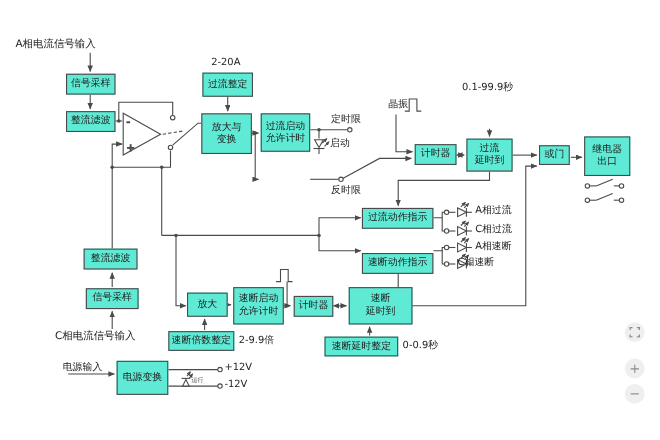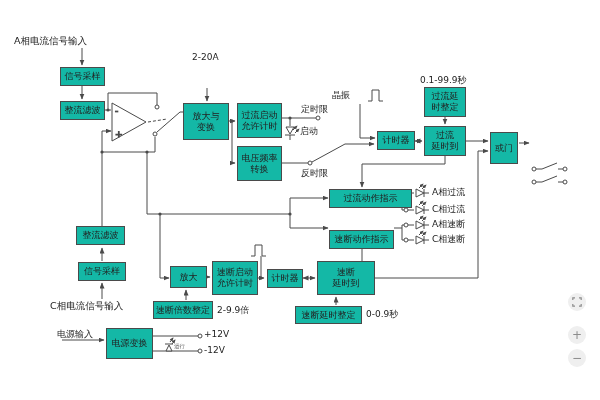--- a/index.html
+++ b/index.html
@@ -1,19 +1,19 @@
 <!DOCTYPE html>
 <html><head>
 <meta charset="utf-8">
 <style>
   html,body{margin:0;padding:0;background:#fff;}
   #canvas{position:relative;width:600px;height:400px;background:#fff;overflow:hidden;
           font-family:"DejaVu Sans","Liberation Sans",sans-serif;color:#222;}
   #wires{position:absolute;left:0;top:0;pointer-events:none;}
-  .bx{position:absolute;border:1px solid #4a4a4a;background:#14b8a6;display:flex;align-items:center;
+  .bx{position:absolute;border:1px solid #4a4a4a;background:#5eead4;display:flex;align-items:center;
       justify-content:center;text-align:center;font-size:9px;line-height:1.2;color:#222;
       white-space:pre-line;box-sizing:border-box;}
   .lbl{position:absolute;font-size:9px;color:#222;white-space:nowrap;line-height:1;}
   .big{font-size:9.5px;}
   .tiny{font-size:5.5px;color:#555;}
   .vbtn{position:absolute;width:18px;height:18px;border-radius:50%;background:#efefef;border:none;
         display:flex;align-items:center;justify-content:center;color:#8c8c8c;font-size:12px;
         line-height:1;cursor:pointer;padding:0;font-family:inherit;}
   svg text{font-size:9px;fill:#333;font-family:"DejaVu Sans","Liberation Sans",sans-serif;}
 </style>
@@ -178,33 +178,32 @@
           <circle cx="290" cy="214" r="1.6"></circle>
         <circle cx="160" cy="214" r="1.6"></circle>
           <circle cx="362" cy="278" r="1.6"></circle>
           <circle cx="261" cy="278" r="1.6"></circle>
       </g>
     </g>
   </svg>
 
   <div class="bx" style="left:60px;top:67px;width:45px;height:19px">信号采样</div>
   <div class="bx" style="left:60px;top:101px;width:45px;height:19px">整流滤波</div>
+  <div class="bx" style="left:184px;top:66px;width:46px;height:22px">过流整定</div>
   <div class="bx" style="left:183px;top:103px;width:46px;height:37px">放大与
 变换</div>
   <div class="bx" style="left:237px;top:103px;width:45px;height:35px">过流启动
 允许计时</div>
-  <div class="bx" style="left:237px;top:146px;width:45px;height:35px">电压频率
-转换</div>
   <div class="bx" style="left:377px;top:131px;width:38px;height:19px">计时器</div>
-  <div class="bx" style="left:424px;top:87px;width:42px;height:30px">过流延
-时整定</div>
   <div class="bx" style="left:424px;top:126px;width:42px;height:30px">过流
 延时到</div>
-  <div class="bx" style="left:490px;top:132px;width:28px;height:32px">或门</div>
-  <div class="bx" style="left:329px;top:189px;width:83px;height:19px">过流动作指示</div>
+  <div class="bx" style="left:490px;top:132px;width:28px;height:18px">或门</div>
+  <div class="bx" style="left:531px;top:124px;width:42px;height:36px">继电器
+出口</div>
+  <div class="bx" style="left:329px;top:189px;width:65px;height:19px">过流动作指示</div>
   <div class="bx" style="left:329px;top:230px;width:65px;height:19px">速断动作指示</div>
   <div class="bx" style="left:76px;top:226px;width:49px;height:19px">整流滤波</div>
   <div class="bx" style="left:78px;top:262px;width:48px;height:19px">信号采样</div>
   <div class="bx" style="left:170px;top:266px;width:37px;height:22px">放大</div>
   <div class="bx" style="left:212px;top:261px;width:46px;height:34px">速断启动
 允许计时</div>
   <div class="bx" style="left:267px;top:269px;width:36px;height:19px">计时器</div>
   <div class="bx" style="left:317px;top:261px;width:58px;height:34px">速断
 延时到</div>
   <div class="bx" style="left:295px;top:306px;width:67px;height:18px">速断延时整定</div>
@@ -214,28 +213,28 @@
   <div class="lbl big" style="left:14px;top:36px">A相电流信号输入</div>
   <div class="lbl big" style="left:50px;top:301px">C相电流信号输入</div>
   <div class="lbl" style="left:57px;top:330px">电源输入</div>
   <div class="lbl" style="left:192px;top:53px">2-20A</div>
   <div class="lbl" style="left:420px;top:76px">0.1-99.9秒</div>
   <div class="lbl" style="left:217px;top:306px">2-9.9倍</div>
   <div class="lbl" style="left:366px;top:310px">0-0.9秒</div>
   <div class="lbl" style="left:301px;top:105px">定时限</div>
   <div class="lbl" style="left:301px;top:169px">反时限</div>
   <div class="lbl" style="left:300px;top:127px">启动</div>
-  <div class="lbl" style="left:332px;top:91px">晶振</div>
+  <div class="lbl" style="left:353px;top:91px">晶振</div>
   <div class="lbl" style="left:204px;top:330px">+12V</div>
   <div class="lbl" style="left:204px;top:346px">-12V</div>
   <div class="lbl tiny" style="left:174px;top:344px">运行</div>
   <div class="lbl" style="left:432px;top:188px">A相过流</div>
   <div class="lbl" style="left:432px;top:205px">C相过流</div>
   <div class="lbl" style="left:432px;top:220px">A相速断</div>
-  <div class="lbl" style="left:432px;top:235px">C相速断</div>
+  <div class="lbl" style="left:416px;top:235px">C相速断</div>
 
   <button class="vbtn" style="left:568px;top:293px">
     <svg width="10" height="10" viewBox="0 0 10 10">
       <g stroke="#8c8c8c" stroke-width="1.2" fill="none">
         <path d="M0.8,3 V0.8 H3"></path>
           <path d="M7,0.8 H9.2 V3"></path>
           <path d="M9.2,7 V9.2 H7"></path>
           <path d="M3,9.2 H0.8 V7"></path>
       </g>
     </svg>

